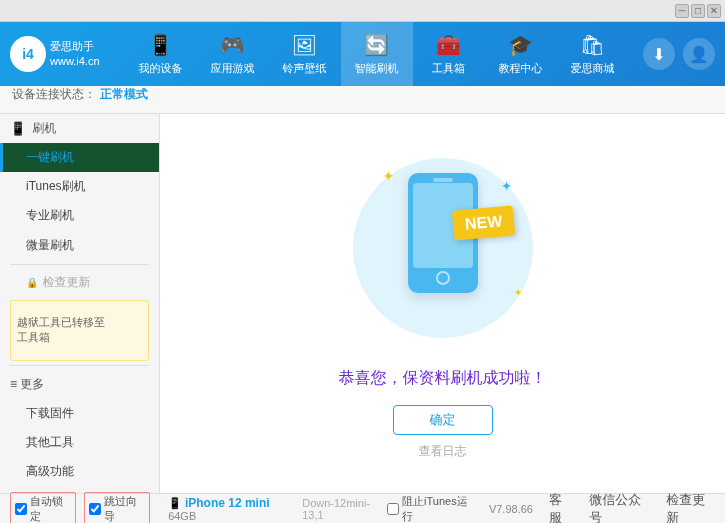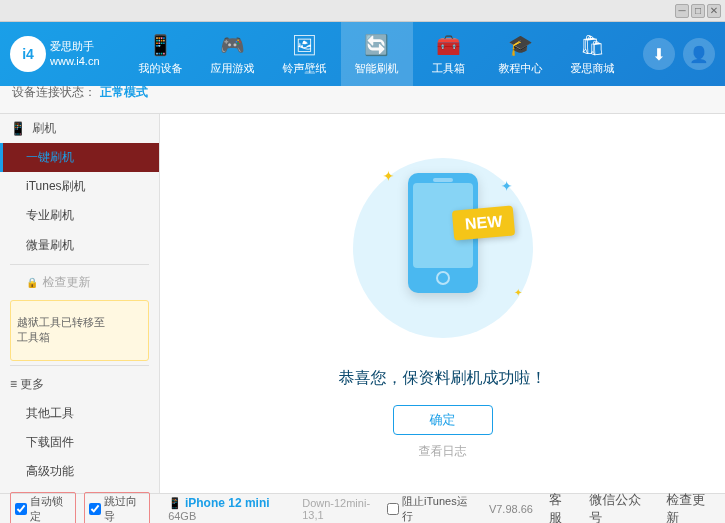--- a/index.html
+++ b/index.html
@@ -92,22 +92,22 @@
       color: white;
       font-size: 16px;
     }
 
     
     .status-bar {
       height: 28px;
       background: #f7f7f7;
       border-bottom: 1px solid #ddd;
       display: flex;
-      align-items: flex-end;
-      padding: 12px 12px;
+      align-items: flex-start;
+      padding: 0 12px;
       font-size: 12px;
       color: #555;
     }
     .status-bar .status-label { color: #666; }
     .status-bar .status-value { color: #1a9fe8; font-weight: bold; margin-left: 4px; }
 
     
     .main-layout {
       display: flex;
       height: calc(523px - 22px - 64px - 28px - 30px);
@@ -135,21 +135,21 @@
       color: #888;
     }
     .sidebar-item {
       padding: 5px 10px 5px 26px;
       cursor: pointer;
       color: #444;
       font-size: 12px;
       line-height: 1.6;
     }
     .sidebar-item.active {
-      background: #7f1d1d;
+      background: #14532d;
       color: #1a9fe8;
       border-left: 3px solid #1a9fe8;
       padding-left: 23px;
     }
     .sidebar-divider {
       height: 1px;
       background: #ddd;
       margin: 4px 10px;
     }
     .sidebar-disabled {
@@ -241,21 +241,21 @@
       position: absolute;
       color: #f5c518;
       font-size: 14px;
     }
     .sparkle1 { top: 20px; left: 40px; }
     .sparkle2 { top: 30px; right: 30px; color: #4ab8f0; }
     .sparkle3 { bottom: 50px; right: 20px; color: #f5c518; font-size: 10px; }
 
     .success-title {
       font-size: 16px;
-      color: #0c4a6e;
+      color: #6d28d9;
       margin-bottom: 16px;
       font-weight: normal;
     }
 
     .confirm-btn {
       width: 100px;
       height: 30px;
       background: white;
       border: 1px solid #1a9fe8;
       color: #1a9fe8;
@@ -434,24 +434,24 @@
     <div class="sidebar-notice">
       <span>越狱工具已转移至<br>工具箱</span>
     </div>
 
     <div class="sidebar-divider"></div>
 
     <div class="sidebar-section-header">
       <span>≡  更多</span>
     </div>
     <div class="sidebar-item">
+      <span>下载固件</span>
+    </div>
+    <div class="sidebar-item">
       <span>其他工具</span>
-    </div>
-    <div class="sidebar-item">
-      <span>下载固件</span>
     </div>
     <div class="sidebar-item">
       <span>高级功能</span>
     </div>
   </div>
 
   <div class="main-content">
 
     <div class="phone-illustration">
       <div class="phone-bg-circle"></div>

